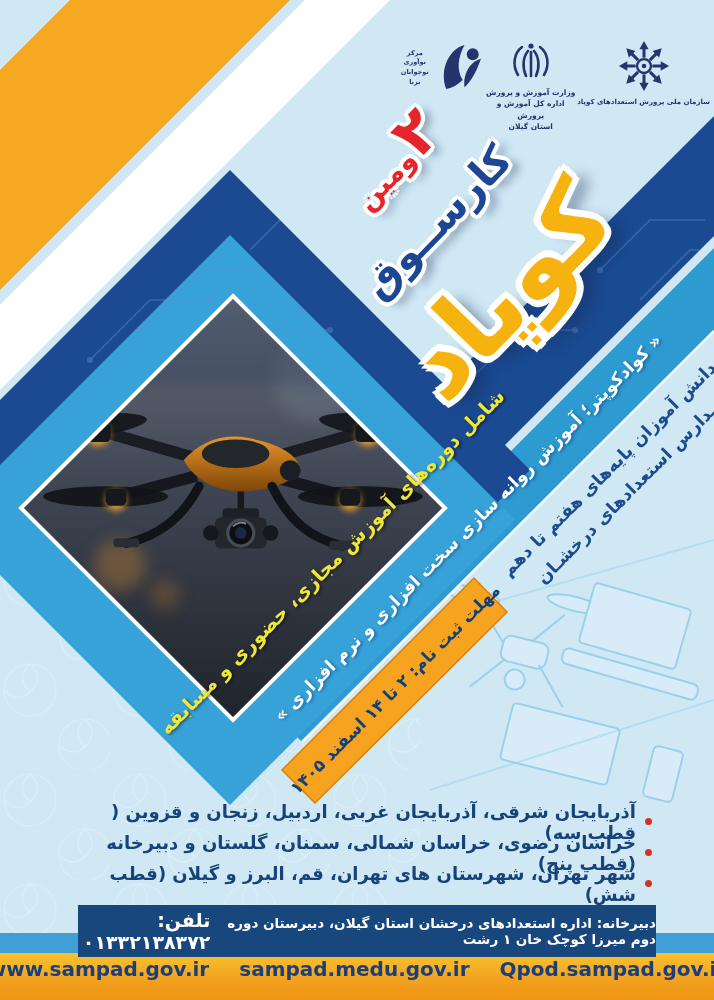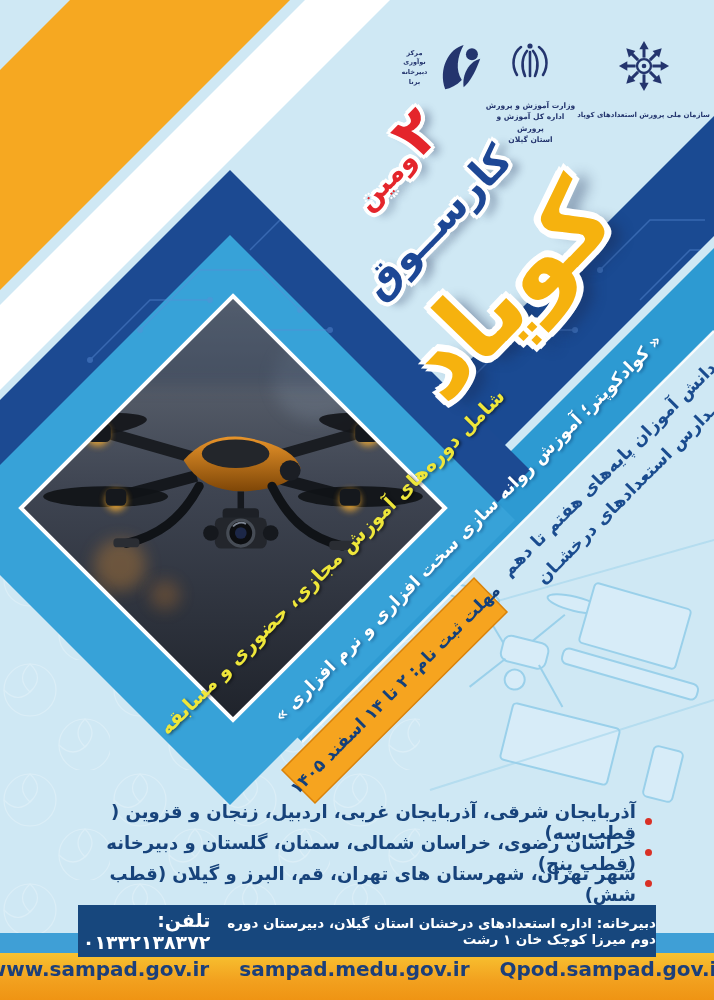--- a/index.html
+++ b/index.html
@@ -25,21 +25,21 @@
   .t-edition .suffix{font-size:28px;}
   
   .s-includes{font-size:19.5px;font-weight:800;color:#efe73a;text-shadow:1px 2px 3px rgba(0,0,0,.5);}
   .s-subtitle{font-size:17.5px;font-weight:700;color:#ffffff;text-shadow:1px 2px 3px rgba(0,30,80,.4);}
   .s-audience{font-size:17.5px;font-weight:800;color:#1a4c8f;text-align:center;line-height:1.7;}
   .s-deadline{font-size:17px;font-weight:800;color:#14407a;}
   
   .logos{position:absolute;z-index:5;top:40px;left:395px;width:315px;display:flex;
          align-items:flex-start;justify-content:space-between;color:#24356e;}
   .logo-block{display:flex;flex-direction:column;align-items:center;text-align:center;}
-  .logo-caption{font-size:7.5px;font-weight:700;line-height:1.5;margin-top:18px;color:#24356e;}
+  .logo-caption{font-size:7.5px;font-weight:700;line-height:1.5;margin-top:5px;color:#24356e;}
   .logo-innova{flex-direction:row-reverse;align-items:center;gap:2px;}
   .logo-innova .logo-caption{font-size:6.5px;margin-top:0;}
   
   .regions{position:absolute;z-index:6;left:70px;top:806px;width:582px;direction:rtl;}
   .region-row{display:flex;align-items:center;height:31px;font-size:18px;font-weight:bold;color:#17437b;}
   .region-row .bullet{width:7px;height:7px;border-radius:50%;background:#d93025;margin-left:9px;flex:0 0 auto;}
   
   .secretariat{position:absolute;z-index:7;left:78px;top:905px;width:578px;height:52px;
     background:#17477d;color:#fff;display:flex;flex-direction:row;align-items:center;
     justify-content:center;gap:3px;direction:rtl;}
@@ -198,21 +198,21 @@
     <div class="logo-block logo-innova">
       <svg width="50" height="56" viewBox="-26 -26 52 58">
         <g fill="#24356e">
           <circle cx="13" cy="-12" r="6.5"></circle>
           <path d="M-16,26 C-24,4 -12,-18 4,-22 C-3,-9 -5,5 2,16 C-4,22 -10,25 -16,26 Z"></path>
           <path d="M4,24 C2,10 10,-4 22,-7 C18,4 13,15 6,22 Z"></path>
         </g>
       </svg>
       <div class="logo-caption">
         <div>مرکز نوآوری</div>
-        <div>دبیرخانه برنا</div>
+        <div>نوجوانان برنا</div>
       </div>
     </div>
 
     <div class="logo-block">
       <svg width="40" height="42" viewBox="-20 -21 40 42">
         <g stroke="#24356e" stroke-width="2.6" fill="none" stroke-linecap="round">
           <path d="M-13,14 C-19,4 -17,-8 -9,-14"></path>
           <path d="M13,14 C19,4 17,-8 9,-14"></path>
           <path d="M-5,15 C-9,6 -8,-4 -3,-10"></path>
           <path d="M5,15 C9,6 8,-4 3,-10"></path>

